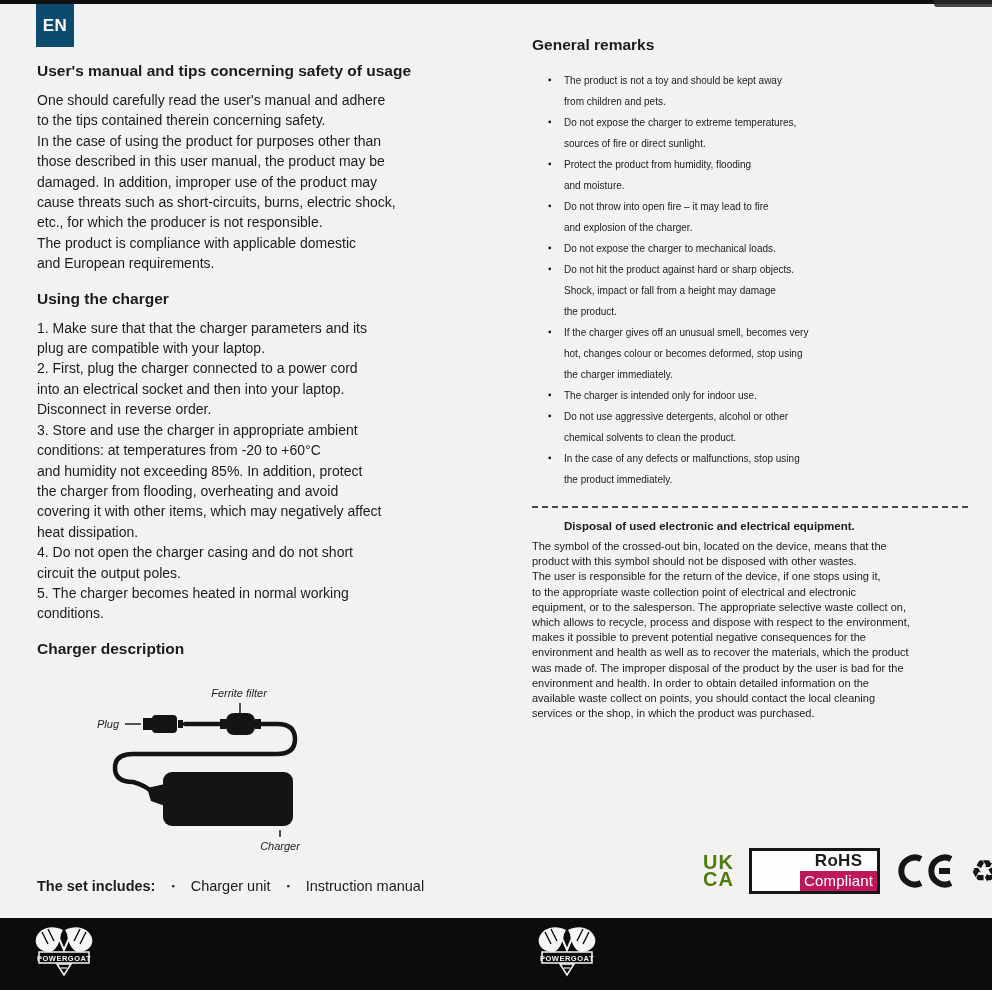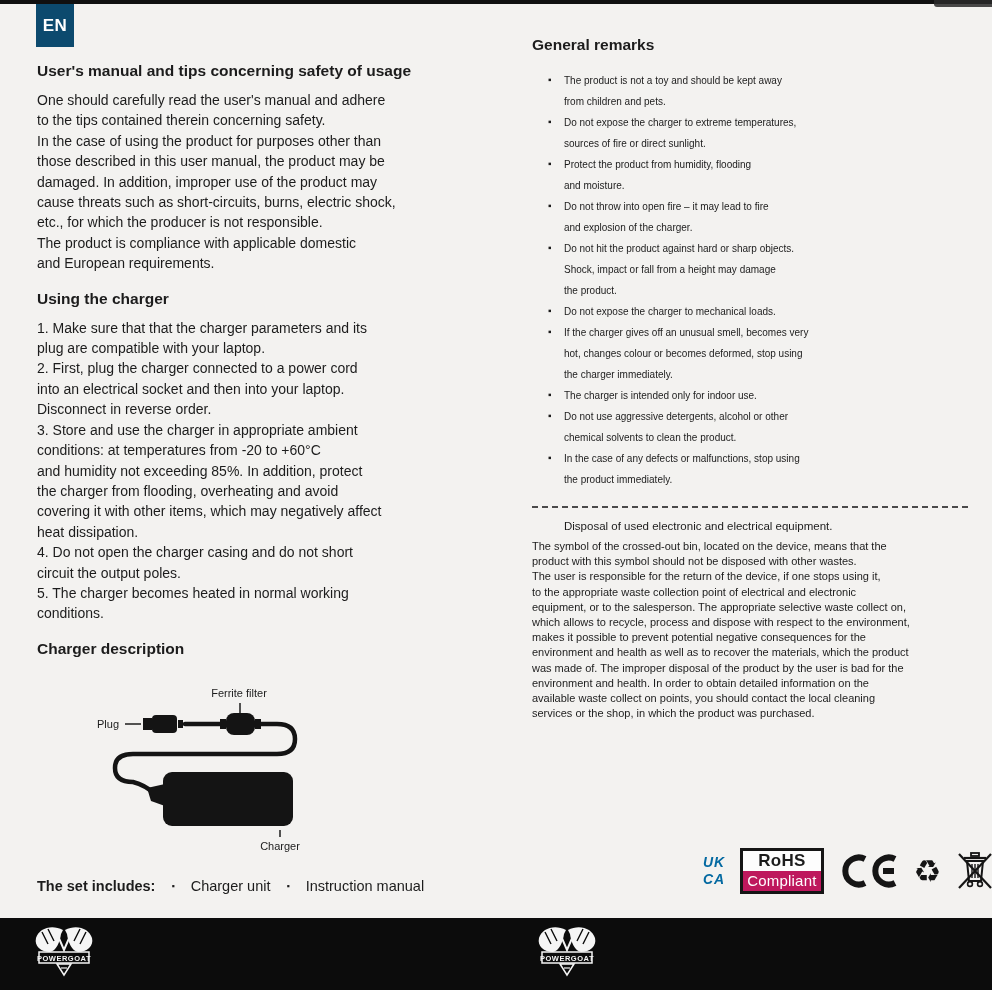--- a/index.html
+++ b/index.html
@@ -18,30 +18,30 @@
   }
   .col-left{position:absolute;left:37px;top:62px;width:470px;}
   .col-right{position:absolute;left:532px;top:36px;width:436px;}
   .heading{font-weight:bold;font-size:15.5px;margin:0 0 10px 0;}
   .body-text{font-size:14px;line-height:20.4px;white-space:pre-line;margin:8px 0 14px 0;}
   .mt{margin-top:16px;}
   .remarks{list-style:none;margin:16px;padding:0;font-size:10px;line-height:21px;}
   .remarks li{position:relative;padding-left:16px;white-space:pre-line;}
   .remarks li::before{content:"▪";position:absolute;left:0;top:0;font-size:10px;line-height:20.4px;}
   .dashed-sep{border:none;border-top:2px dashed #4a4a4a;margin:14px 0 12px 0;}
-  .small-heading{font-weight:normal;font-size:11.5px;margin:0 0 7px 0;padding-left:32px;}
+  .small-heading{font-weight:bold;font-size:11.5px;margin:0 0 7px 0;padding-left:32px;}
   .small-text{font-size:11px;line-height:15.2px;white-space:pre-line;margin:0;}
-  .diagram-wrap{margin:26px 0 12px 52px;}
+  .diagram-wrap{margin:26px 0 12px 52px;font-style:italic;}
   .set-line{font-size:14.5px;margin-top:20px;display:flex;align-items:baseline;gap:16px;}
   .set-line .lbl{font-weight:bold;}
   .set-line .sq{font-size:9px;position:relative;top:-2px;}
   
   .marks-row{position:absolute;left:703px;top:848px;display:flex;align-items:center;gap:15px;}
-  .ukca{font-weight:800;font-size:14px;line-height:17.5px;letter-spacing:1px;color:#0369a1;font-style:italic;}
-  .rohs{border:3px solid #151515;background:#fdfdfd;text-align:center;min-width:56px;}
+  .ukca{font-weight:800;font-size:20px;line-height:17.5px;letter-spacing:1px;color:#4d7c0f;}
+  .rohs{border:3px solid #151515;background:#fdfdfd;text-align:center;min-width:56px;padding-left:48px;}
   .rohs-top{font-weight:bold;font-size:17px;padding:0 5px;letter-spacing:.3px;}
   .rohs-bottom{background:#be185d;color:#fff;font-size:15px;padding:1px 4px 2px;letter-spacing:.2px;}
   .recycle{font-size:31px;color:#151515;line-height:1;}
   
   .footer-bar{position:absolute;left:0;top:918px;width:100%;height:72px;background:#0c0c0c;padding-left:26px;}
   .goat-logo{position:absolute;top:6px;}
   .goat-1{left:30px;}
   .goat-2{left:533px;}
 </style>
 </head>
@@ -126,24 +126,24 @@
   <h2 class="heading">General remarks</h2>
   <ul class="remarks">
     <li>The product is not a toy and should be kept away
 from children and pets.</li>
     <li>Do not expose the charger to extreme temperatures,
 sources of fire or direct sunlight.</li>
     <li>Protect the product from humidity, flooding
 and moisture.</li>
     <li>Do not throw into open fire – it may lead to fire
 and explosion of the charger.</li>
+    <li>Do not expose the charger to mechanical loads.</li>
     <li>Do not hit the product against hard or sharp objects.
 Shock, impact or fall from a height may damage
 the product.</li>
-    <li>Do not expose the charger to mechanical loads.</li>
     <li>If the charger gives off an unusual smell, becomes very
 hot, changes colour or becomes deformed, stop using
 the charger immediately.</li>
     <li>The charger is intended only for indoor use.</li>
     <li>Do not use aggressive detergents, alcohol or other
 chemical solvents to clean the product.</li>
     <li>In the case of any defects or malfunctions, stop using
 the product immediately.</li>
   </ul>
 

